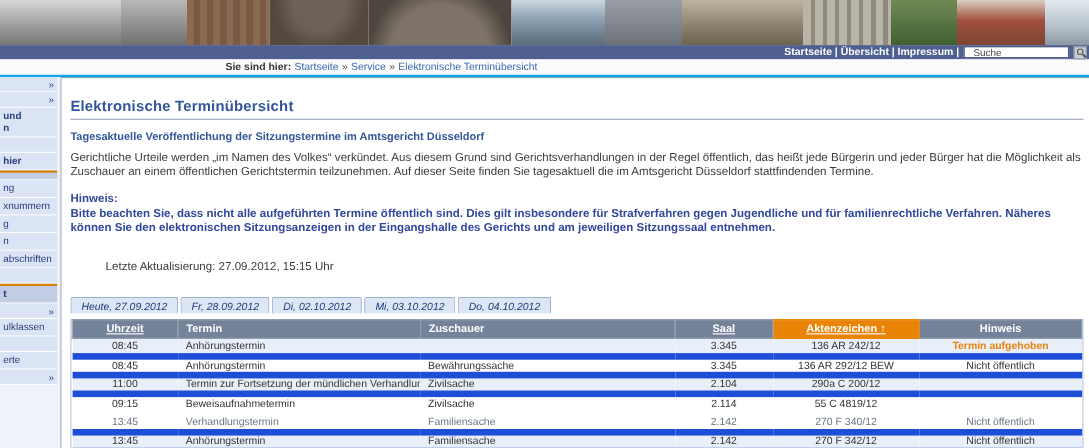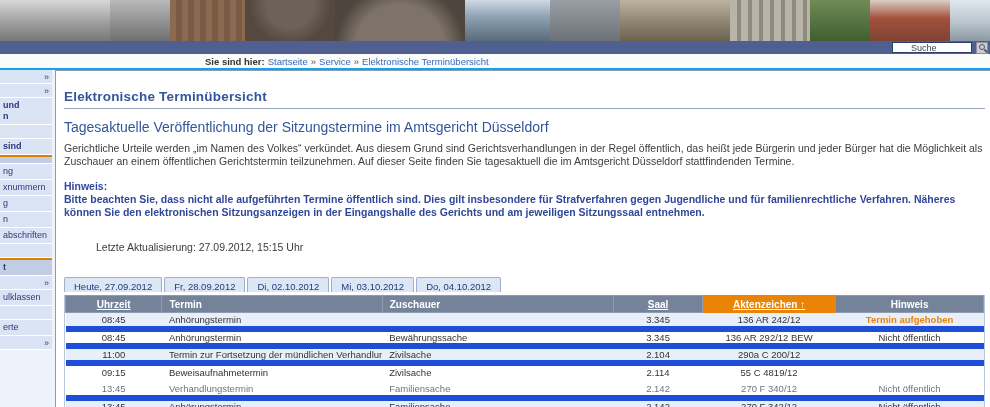--- a/index.html
+++ b/index.html
@@ -19,22 +19,22 @@
   .t8 { flex:0 0 110px; background:linear-gradient(180deg,#bdb39f,#8d846f 55%,#6b6350); }
   .t9 { flex:0 0 80px;  background:repeating-linear-gradient(90deg,#b9b4a8 0 7px,#8e8a7e 7px 11px); }
   .t10{ flex:0 0 60px;  background:linear-gradient(180deg,#6f8a55,#3f5f32); }
   .t11{ flex:0 0 80px;  background:linear-gradient(180deg,#d9cfc4,#a3503c 45%,#7e4434); }
   .t12{ flex:1 1 auto;  background:linear-gradient(180deg,#e2e8ee,#b9c4cd 55%,#8b98a3); }
 
   
   .topbar { height:13px; background:#4f6090; display:flex; align-items:center;
     justify-content:flex-end; padding-right:2px; gap:4px; }
   .topbar .links { color:#fff; font-size:9.5px; font-weight:bold; white-space:nowrap; }
-  .topbar input { width:80px; height:11px; font-size:9px; border:1px solid #2e3f6e;
-    padding:0 18px; color:#444; background:#fff;margin-left:29px; }
+  .topbar input { width:96px; height:11px; font-size:9px; border:1px solid #2e3f6e;
+    padding:0 8px; color:#444; background:#fff; }
   .gobtn { width:12px; height:12px; background:#c9ccd4; border:1px solid #8b90a0;
     position:relative; flex:0 0 12px; }
   .gobtn span { position:absolute; left:2px; top:1px; width:6px; height:6px;
     border:1.5px solid #555; border-radius:50%; }
   .gobtn i { position:absolute; left:7px; top:7px; width:4px; height:1.5px;
     background:#555; transform:rotate(45deg); }
 
   
   .crumbbar { height:16px; background:#fbfbfb; border-bottom:2px solid #0ea5e9;
     font-size:9.5px; display:flex; align-items:center; padding-left:205px; gap:3px; }
@@ -51,27 +51,27 @@
     white-space:pre-line; line-height:11px; }
   .sitem.bold { font-weight:bold; }
   .sitem.sec { background:#c2cce2; border-top:2px solid #d98200; min-height:9px; }
   .sitem .chev { position:absolute; right:3px; top:2px; font-size:9px; color:#2a3a7e; }
 
   .main { flex:1 1 auto; background:#fff; border-top:1px solid #8d9ab3;
     padding:18px 5px 0 8px; position:relative; }
 
   h1.title { color:#33569b; font-size:13.5px; border-bottom:1px solid #9aa7bd;
     padding-bottom:4px; margin-bottom:10px; letter-spacing:.2px; }
-  .subtitle { color:#33569b; font-size:14px; font-weight:normal; margin-bottom:7px; }
+  .subtitle { color:#33569b; font-size:10px; font-weight:bold; margin-bottom:7px; }
   .intro { color:#3c3c3c; font-size:10.5px; line-height:13px; margin-bottom:12px; }
   .zusatz { color:#31479b; font-size:10.5px; font-weight:bold; line-height:13px; margin-bottom:22px; }
   .lastupd { color:#3c3c3c; font-size:10.5px; margin-bottom:20px;padding-left:32px; }
 
   
-  .tabs { display:flex; align-items:flex-end; gap:2px; height:19px; }
+  .tabs { display:flex; align-items:center; gap:2px; height:19px;font-style:italic; }
   .tab { background:#dde6f4; border:1px solid #9db0cc; border-bottom:none;
     color:#1f3a7a; font-size:9.5px; padding:3px 9px 2px; height:15px; cursor:pointer;
     border-radius:2px 2px 0 0; white-space:nowrap; }
   .tab.active { background:#fff; border-color:#7a90b8; font-weight:bold; height:19px;
     padding-top:5px; }
 
   
   .tblwrap { margin-top:3px; height:156px; overflow:hidden; position:relative;
     border-left:1px solid #b7c6dd; border-right:1px solid #b7c6dd; }
   table { width:100%; border-collapse:collapse; table-layout:fixed; font-size:9.5px; }
@@ -101,20 +101,21 @@
   <div class="tile t6"></div>
   <div class="tile t7"></div>
   <div class="tile t8"></div>
   <div class="tile t9"></div>
   <div class="tile t10"></div>
   <div class="tile t11"></div>
   <div class="tile t12"></div>
 </div>
 
 <div class="topbar">
+  <span class="links">Startseite | Übersicht | Impressum |</span>
   <input type="text" value="Suche" style="">
   <div class="gobtn">
     <span></span>
       <i></i>
   </div>
 </div>
 
 <div class="crumbbar">
   <span class="lbl">Sie sind hier:</span>
   <a href="#">Startseite</a>
@@ -126,21 +127,21 @@
 
 <div class="pagebody">
 
   <div class="sidebar">
     <div class="snav" id="snav">
         <div class="sitem"><span class="chev">»</span></div>
         <div class="sitem"><span class="chev">»</span></div>
         <div class="sitem bold">und
 n</div>
         <div class="sitem"></div>
-        <div class="sitem bold">sind</div>
+        <div class="sitem bold">hier</div>
         <div class="sitem sec"></div>
         <div class="sitem">ng</div>
         <div class="sitem">xnummern</div>
         <div class="sitem">g</div>
         <div class="sitem">n</div>
         <div class="sitem">abschriften</div>
         <div class="sitem"></div>
         <div class="sitem bold sec">t</div>
         <div class="sitem"><span class="chev">»</span></div>
         <div class="sitem">ulklassen</div>

